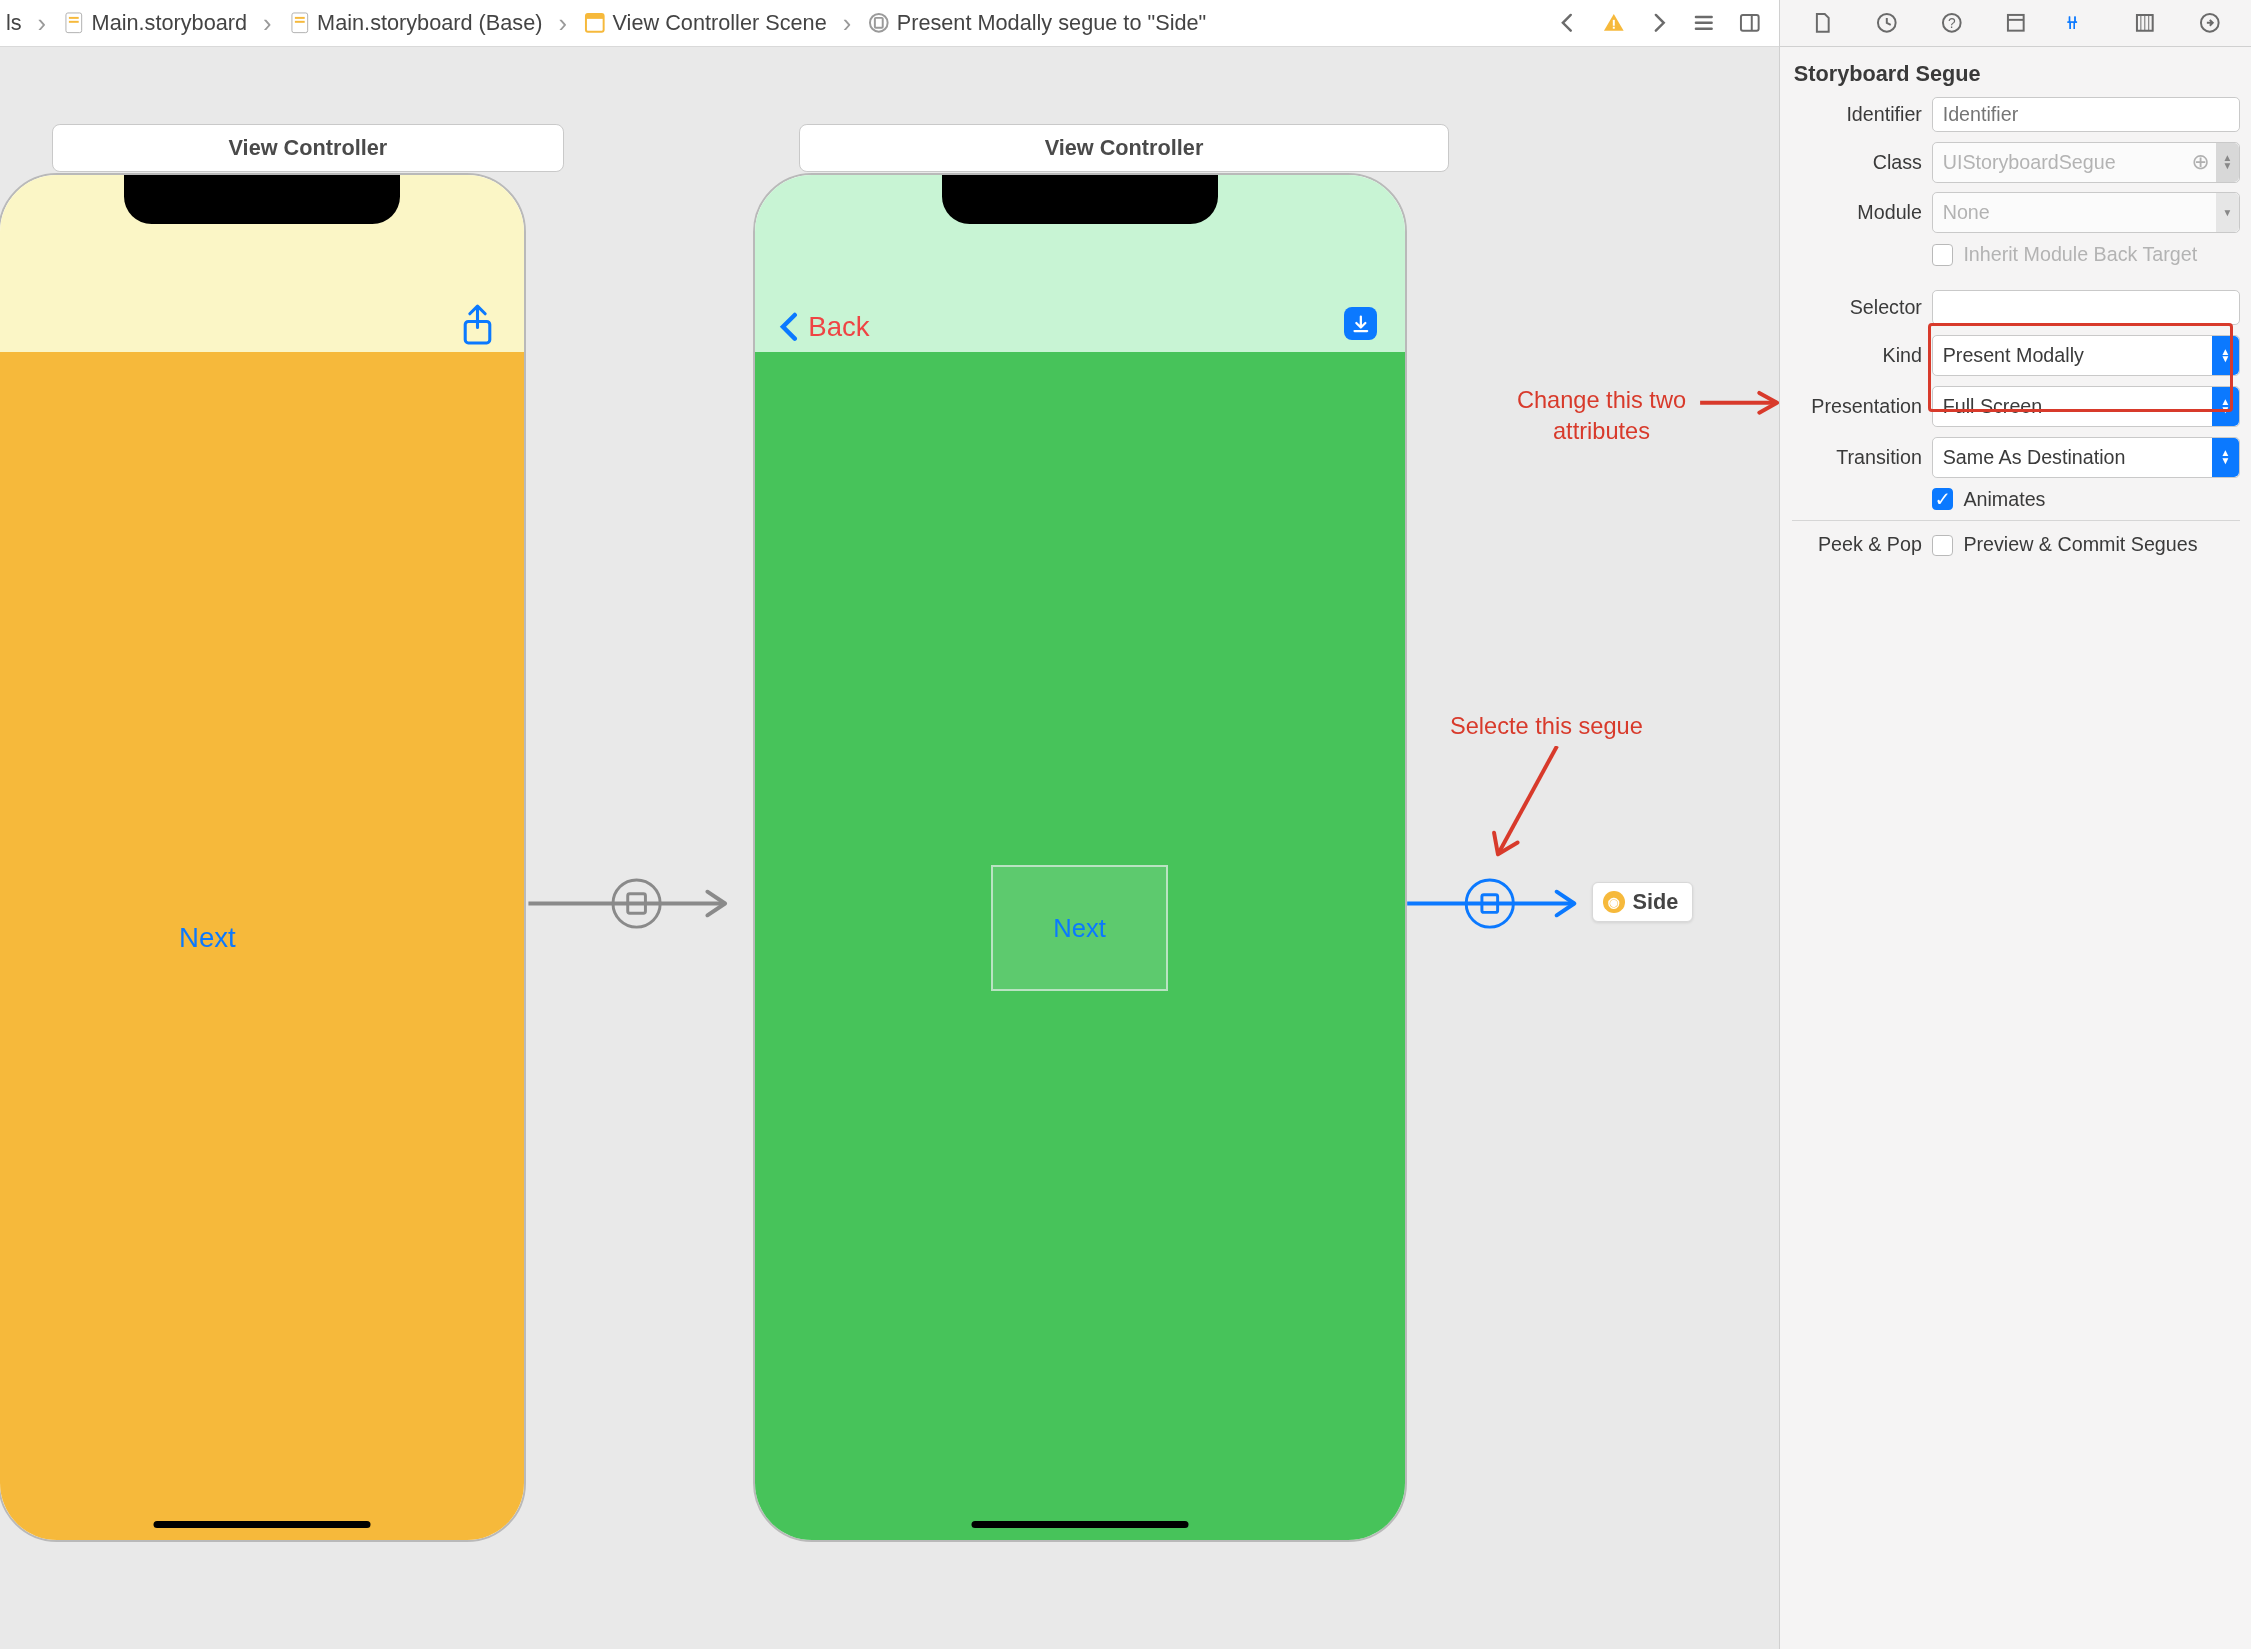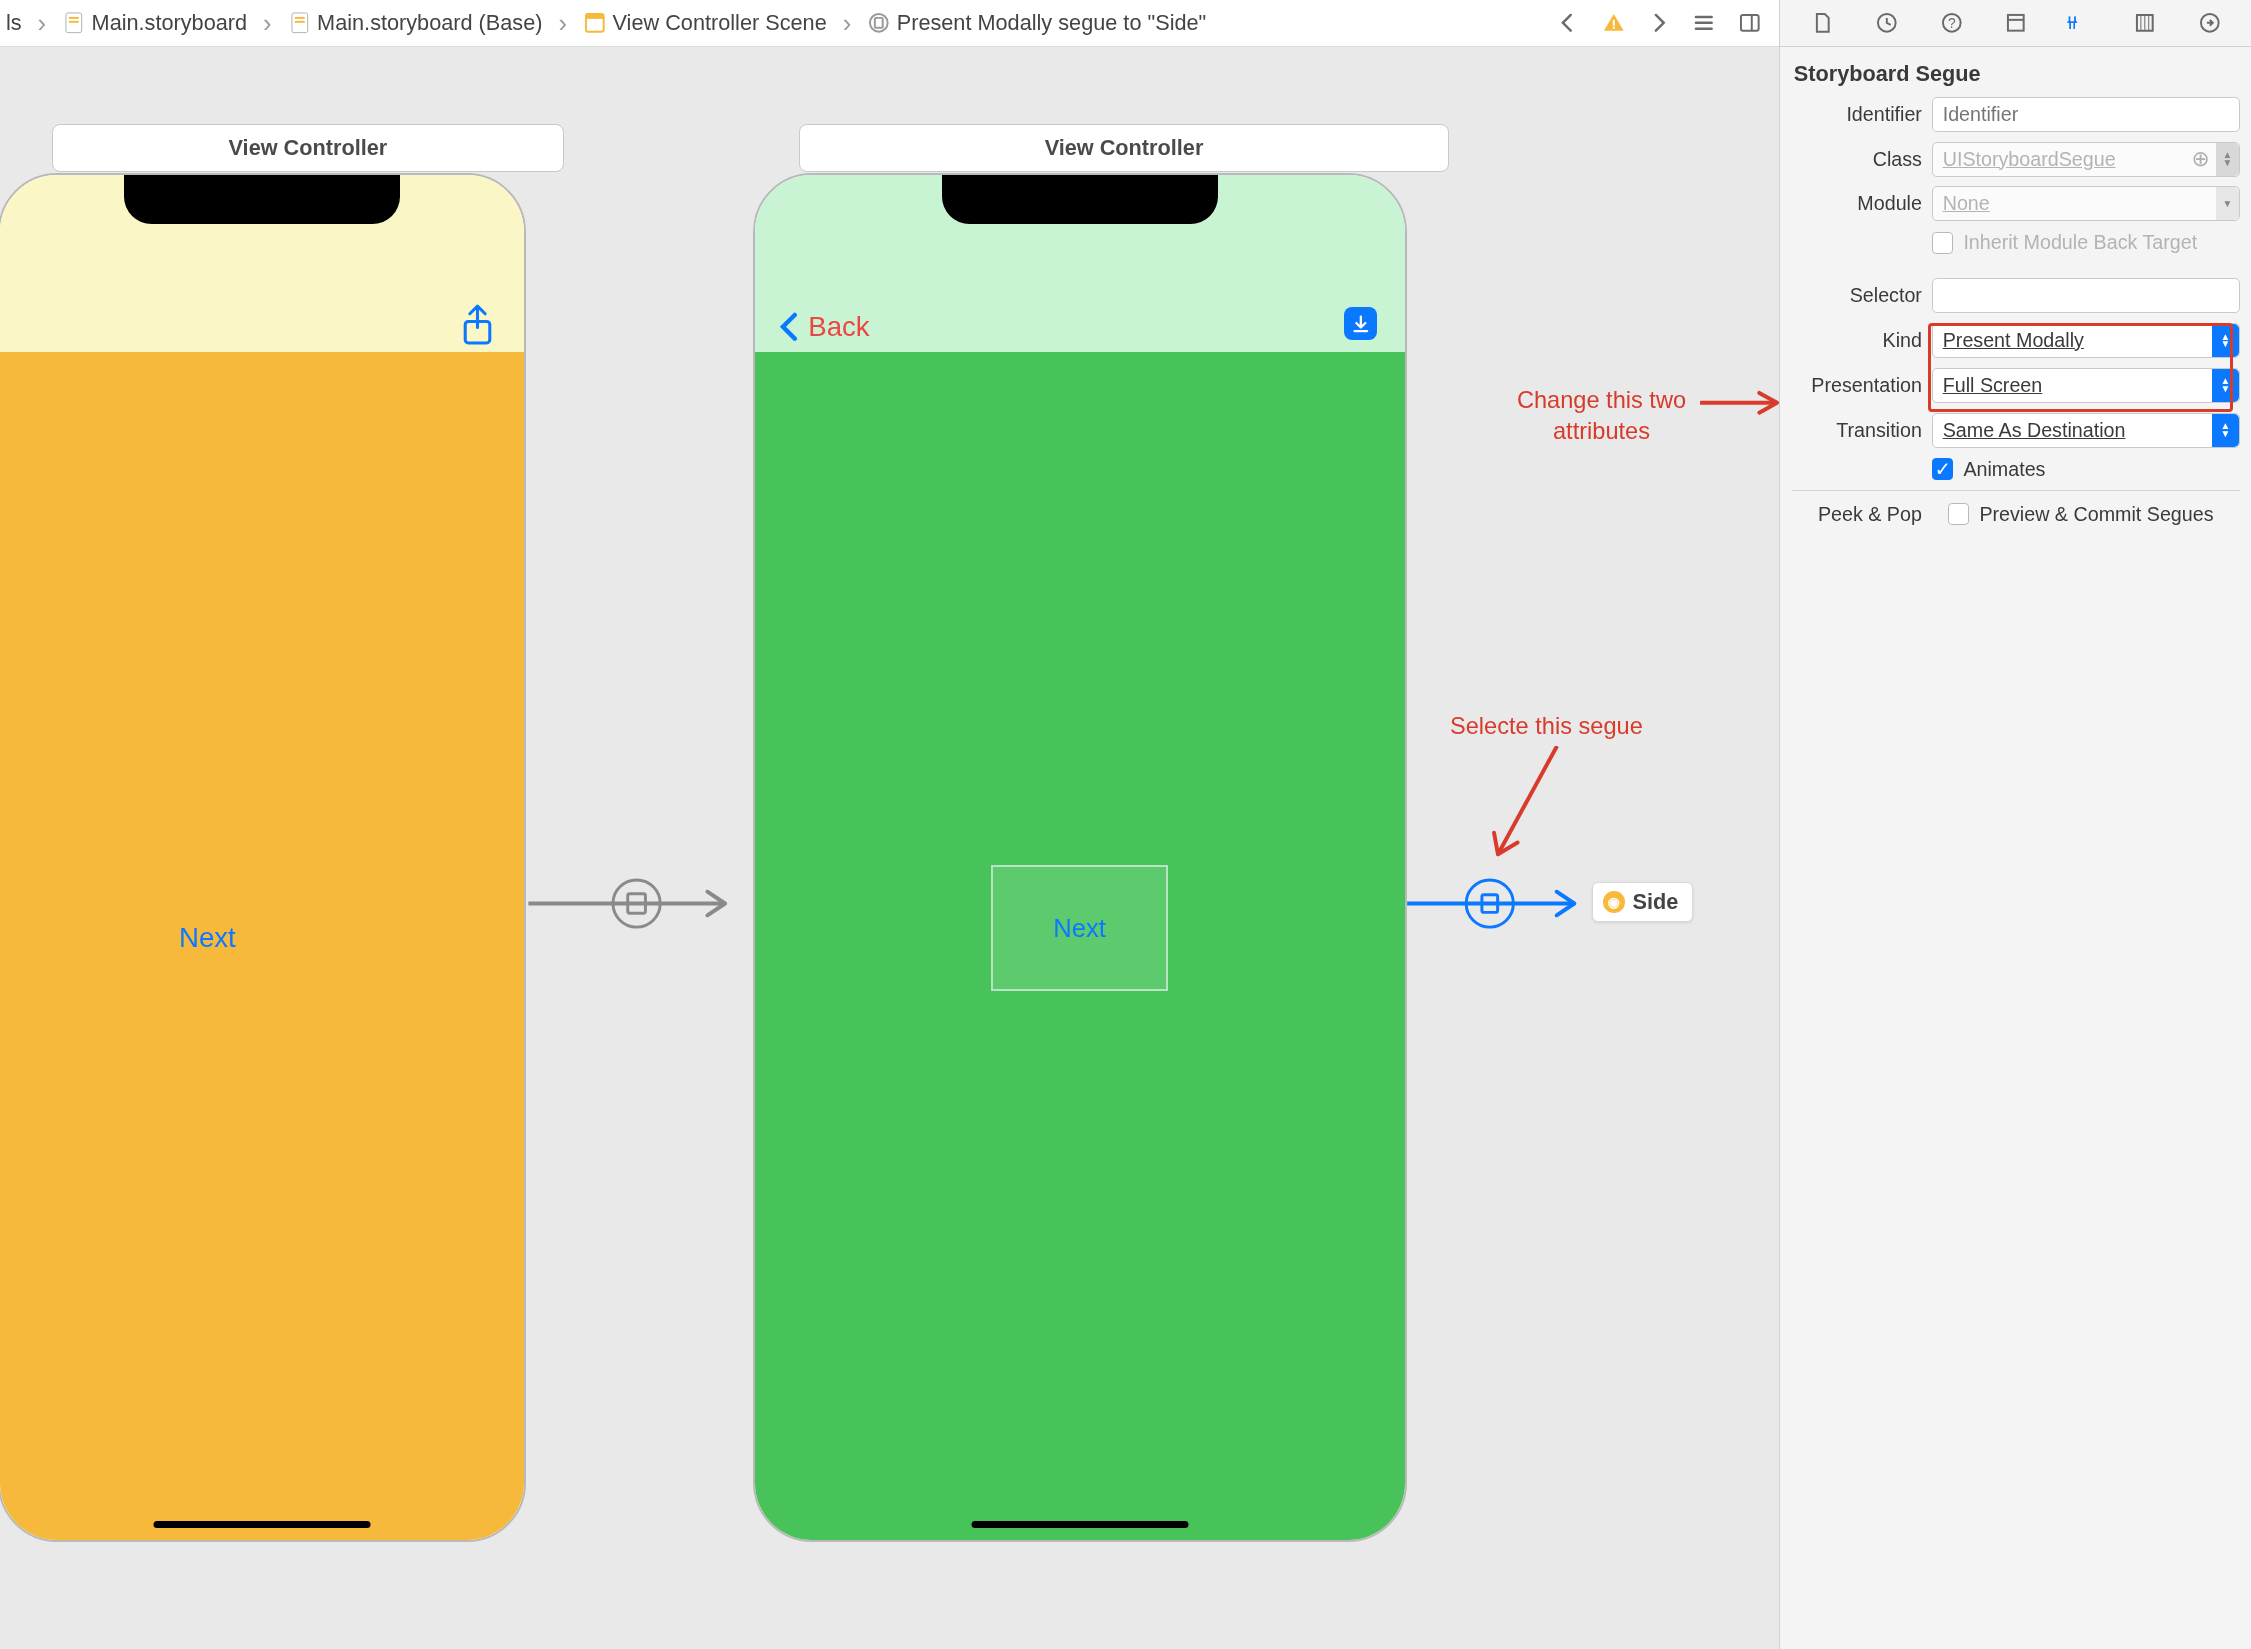--- a/index.html
+++ b/index.html
@@ -54,21 +54,21 @@
   .insp-tabs { height:47px; border-bottom:1px solid #d0d0d0; display:flex; align-items:center; justify-content:space-around; padding:0 9.9px; }
   .insp-tabs .t { width:33px; height:33px; display:flex; align-items:center; justify-content:center; color:#6a6a6a; cursor:pointer; }
   .insp-tabs .t.active { color:#0b79ff; }
   .insp-body { padding:9.9px 11.8px 0 11.8px; font-size:19.7px; color:#3a3a3a; }
   .insp-title { font-weight:700; font-size:21.7px; margin:3.9px 0 9.9px 2px; }
   .row { display:flex; align-items:center; margin-bottom:9.9px; }
   .row .lab { width:140px; text-align:right; padding-right:9.9px; color:#3a3a3a; }
   .row .ctl { flex:1; position:relative; }
   .inp { width:100%; height:35px; border:1px solid #c9c9c9; border-radius:4.9px; background:#fff; padding:0 9.9px; font-size:19.7px; color:#555; }
   .inp.ph { color:#b3b3b3; }
-  .sel { width:100%; height:35px; border:1px solid #c9c9c9; border-radius:4.9px; background:#fff; display:flex; align-items:center; padding:0 9.9px; position:relative;text-decoration:underline; }
+  .sel { width:100%; height:41px; border:1px solid #c9c9c9; border-radius:4.9px; background:#fff; display:flex; align-items:center; padding:0 9.9px; position:relative; }
   .sel .arrow { position:absolute; right:0; top:0; bottom:0; width:27.6px; background:#0b79ff; border-top-right-radius:4.9px; border-bottom-right-radius:4.9px; display:flex; flex-direction:column; align-items:center; justify-content:center; color:#fff; font-size:9.9px; line-height:7.9px; }
   .sel.dis { color:#b3b3b3; background:#fbfbfb; }
   .sel.dis .arrow { background:#d8d8d8; color:#888; width:23.6px; }
   .cls-row .plus { position:absolute; right:29.6px; top:50%; transform:translateY(-50%); color:#b0b0b0; font-size:21.7px; }
   .chk { width:21.7px; height:21.7px; border:1px solid #b9b9b9; border-radius:3.9px; background:#fff; display:inline-flex; align-items:center; justify-content:center; margin-right:9.9px; }
   .chk.on { background:#0b79ff; border-color:#0b79ff; color:#fff; }
   .red-box { position:absolute; border:3.9px solid #d83a2b; border-radius:3.9px; pointer-events:none; }
   .sep-line { height:1px; background:#d6d6d6; margin:9.9px 0 11.8px; }
 
   svg.icon { width:23.6px; height:23.6px; }
@@ -371,21 +371,21 @@
         <div class="ctl" style="display:flex;align-items:center;">
           <span class="chk on">✓</span>
           <span>Animates</span>
         </div>
       </div>
 
       <div class="sep-line"></div>
 
       <div class="row">
         <div class="lab">Peek &amp; Pop</div>
-        <div class="ctl" style="display:flex;align-items:flex-start;margin-left:16px;">
+        <div class="ctl" style="display:flex;align-items:flex-end;">
           <span class="chk"></span>
           <span>Preview &amp; Commit Segues</span>
         </div>
       </div>
 
       <div class="red-box" style="left:148px; top:276px; width:305px; height:89px;"></div>
     </div>
   </div>
 
 </div>

